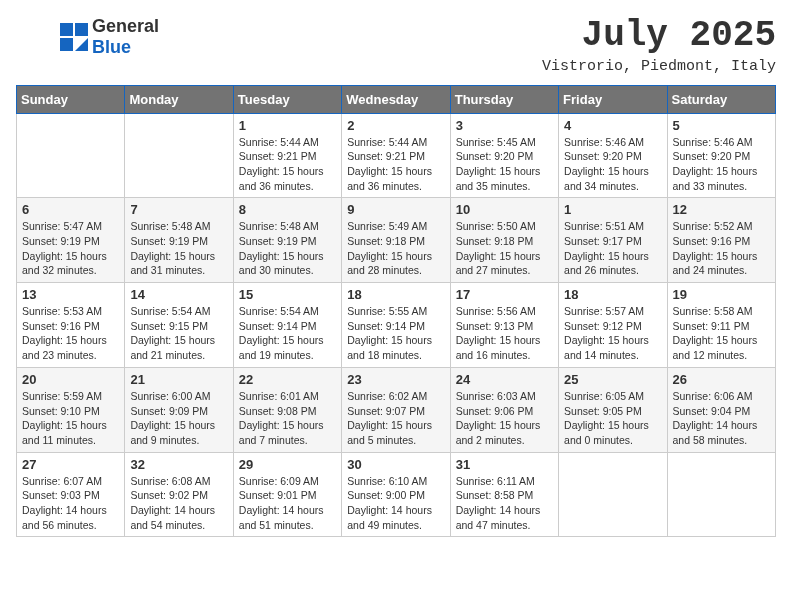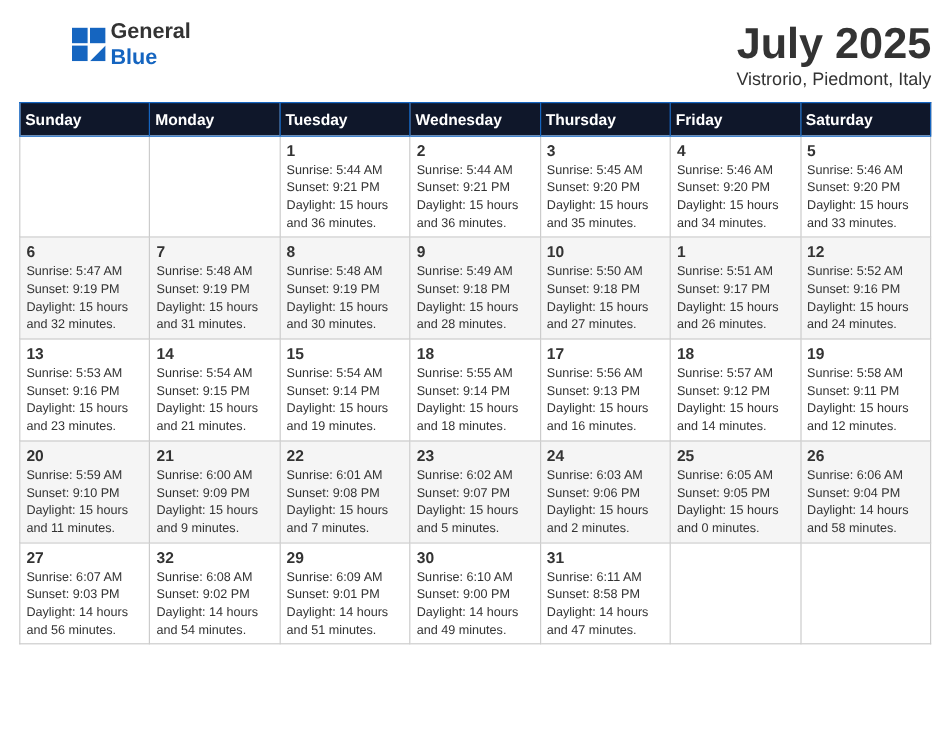--- a/index.html
+++ b/index.html
@@ -31,40 +31,41 @@
       font-weight: bold;
       color: #1565c0;
     }
     .logo-icon {
       width: 28px;
       height: 28px;
       margin-right: 4px;
     }
     .title-block {
       text-align: right;
+      font-family: Liberation Mono, monospace;
     }
     .month-title {
       font-size: 36px;
       font-weight: bold;
       color: #333;
       line-height: 1.1;
     }
     .location-title {
       font-size: 15px;
       color: #333;
       margin-top: 2px;
       margin-left: 28px;
     }
     .calendar {
       width: 100%;
       border-collapse: collapse;
       border: 1px solid #ccc;
     }
     .calendar th {
-      background: #0f172a;
+      background: #737373;
       color: #fff;
       font-size: 13px;
       font-weight: bold;
       padding: 6px 4px;
       text-align: left;
       border: 1px solid #1565c0;
     }
     .calendar td {
       vertical-align: top;
       padding: 4px 5px;

